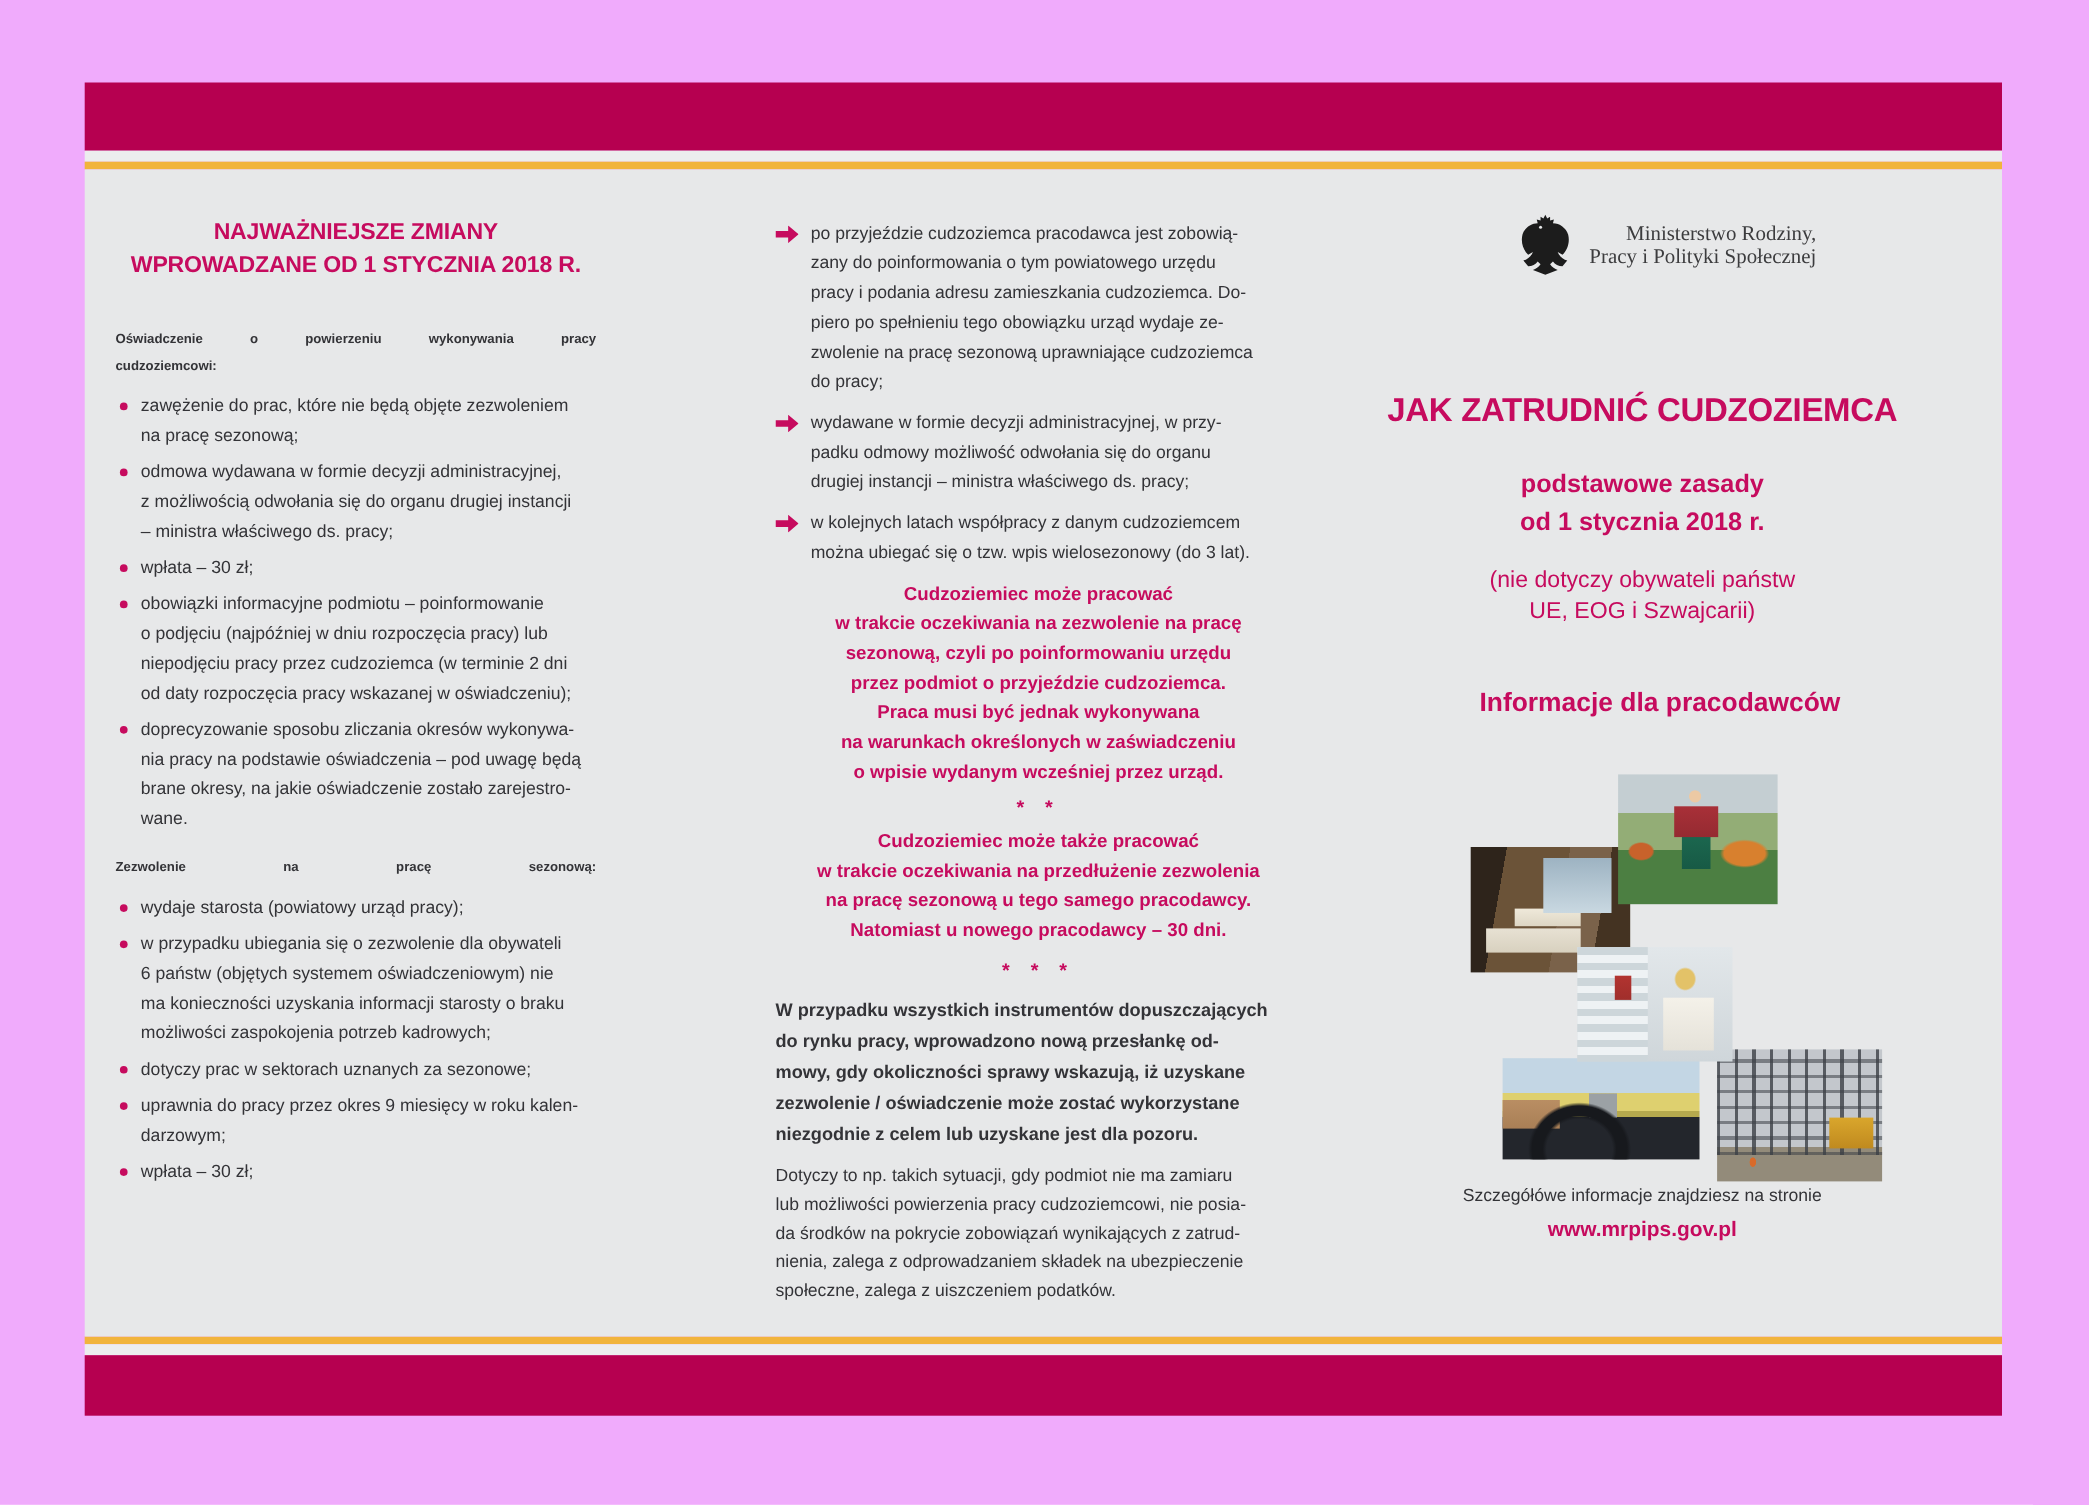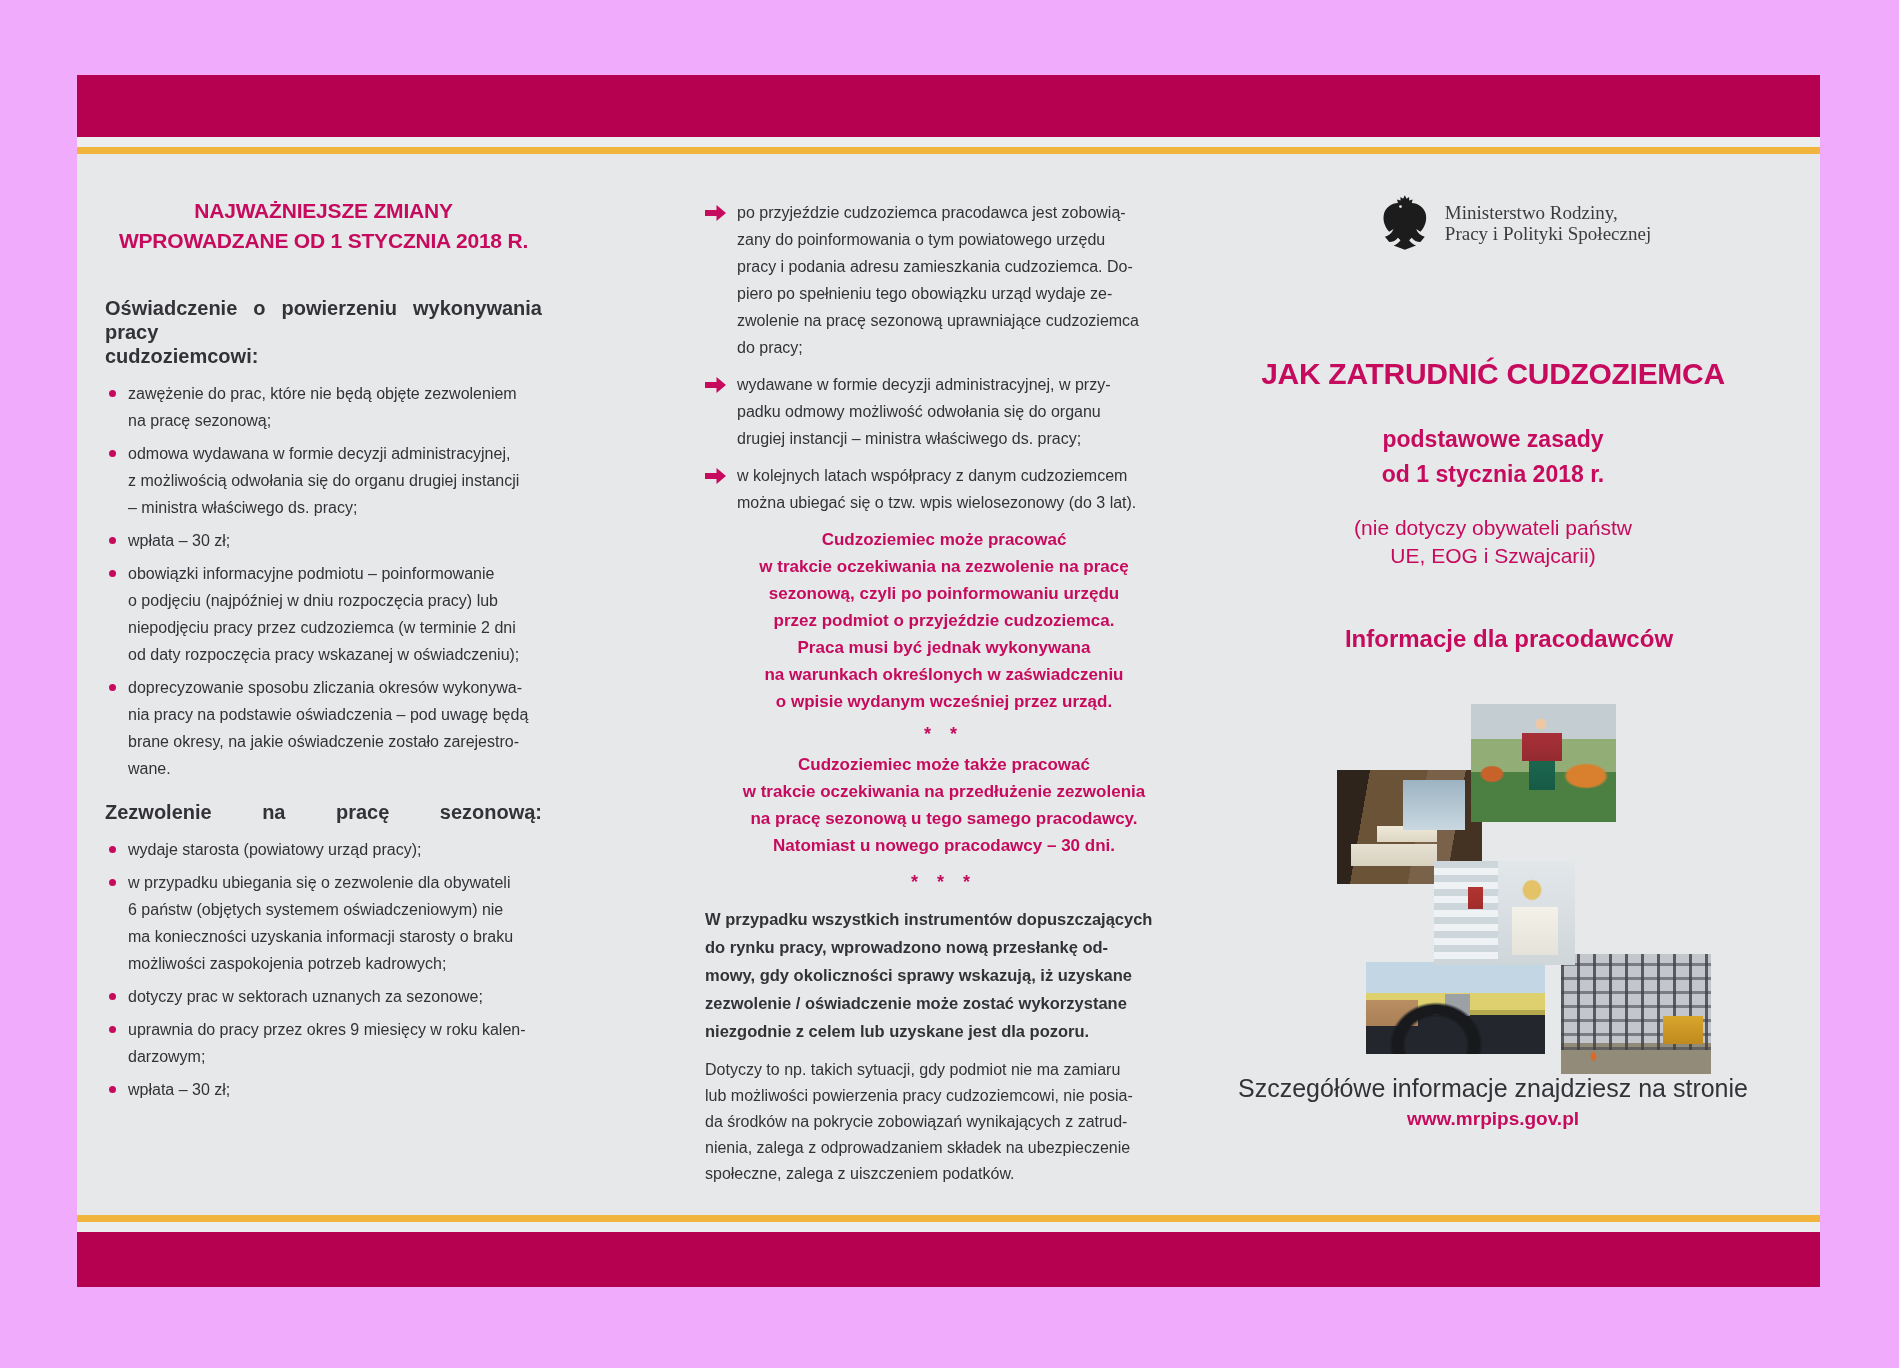--- a/index.html
+++ b/index.html
@@ -24,21 +24,21 @@
   .rule{height:7px;background:var(--rule-yellow);flex:0 0 auto}
   .content{flex:1 1 auto;background:var(--page-gray);position:relative}
 
   
   .col-left{position:absolute;left:28px;top:42px;width:437px}
   .left-title{
     margin:0 0 40px;font-size:21px;line-height:30px;font-weight:bold;
     color:var(--accent-pink);text-align:center;white-space:pre-line;letter-spacing:-0.2px;
   }
   .sec-heading{
-    margin:0 0 12px;font-size:20px;line-height:24px;font-weight:bold;
+    margin:0 0 12px;font-size:12px;line-height:24px;font-weight:bold;
     color:var(--text-dark);white-space:pre-line;text-align:justify;text-align-last:justify;
   }
   .sec2{margin-top:18px}
   .bullets{list-style:none;margin:0;padding:0}
   .bullet{position:relative;padding-left:23px;margin:0 0 6px}
   .dot{position:absolute;left:4px;top:10px;width:7px;height:7px;border-radius:50%;background:var(--accent-pink)}
   .btext{display:block;font-size:16px;line-height:27px;text-align:justify;white-space:pre-line}
 
   
   .col-mid{position:absolute;left:628px;top:45px;width:478px}
@@ -61,21 +61,21 @@
 
   
   .col-right{position:absolute;left:1141px;top:0;width:550px;height:1061px;text-align:center}
   .ministry{
     position:absolute;top:38px;left:50%;transform:translateX(calc(-50% + 22px));
     display:flex;align-items:center;gap:14px;white-space:nowrap;
   }
   .eagle svg{display:block}
   .ministry-name{
     font-family:"Liberation Serif",serif;font-size:19px;line-height:21px;
-    color:#3c3c3e;white-space:pre-line;text-align:left;
+    color:#3c3c3e;white-space:pre-line;text-align:right;
   }
   .right-title{
     position:absolute;top:203px;left:0;width:100%;margin:0;
     font-size:30px;line-height:34px;font-weight:bold;color:var(--accent-pink);letter-spacing:-0.3px;
   }
   .right-sub{
     position:absolute;top:268px;left:0;width:100%;margin:0;
     font-size:23px;line-height:35px;font-weight:bold;color:var(--accent-pink);white-space:pre-line;
   }
   .right-note{
@@ -137,21 +137,21 @@
     background-image:
       radial-gradient(closest-side,#d86a2a 0 60%,rgba(0,0,0,0) 72%),
       linear-gradient(#d9a62c,#c08a1f),
       repeating-linear-gradient(90deg,rgba(60,64,70,.8) 0 3px,rgba(0,0,0,0) 3px 16px),
       repeating-linear-gradient(0deg,rgba(60,64,70,.55) 0 3px,rgba(0,0,0,0) 3px 14px),
       linear-gradient(180deg,#c3c7cc 0 74%,#938b7a 74% 100%);
     background-size:9px 13px,40px 28px,100% 80%,100% 80%,100% 100%;
     background-position:28px 96px,102px 62px,0 0,0 0,0 0;
   }
   .footer{position:absolute;top:922px;left:0;width:100%}
-  .footer-text{margin:0;font-size:25px;line-height:24px;color:var(--text-dark)}
+  .footer-text{margin:0;font-size:16px;line-height:24px;color:var(--text-dark)}
   .footer-url{display:inline-block;margin-top:7px;font-size:19px;line-height:24px;font-weight:bold;color:var(--accent-pink);text-decoration:none;cursor:pointer}
 </style>
 </head>
 <body>
 
 <div class="page">
   <div class="sheet">
     <div class="band"></div>
     <div class="gapstrip"></div>
     <div class="rule"></div>

